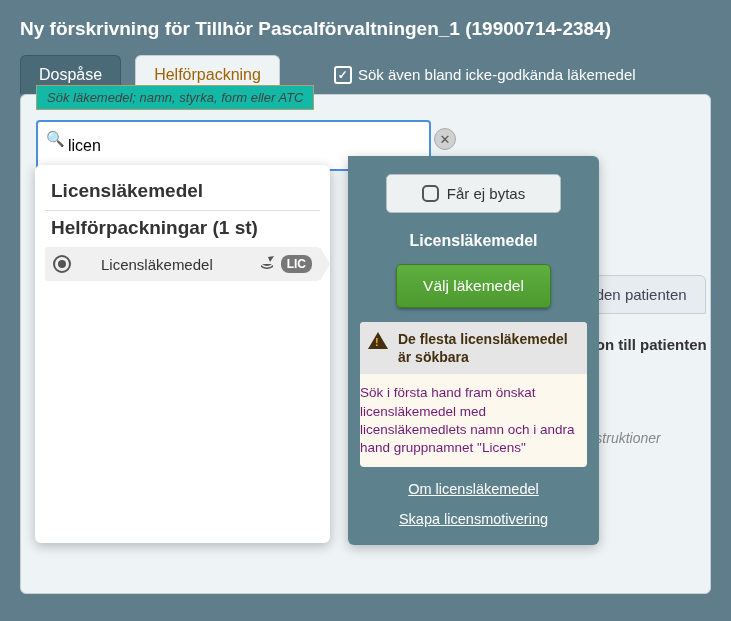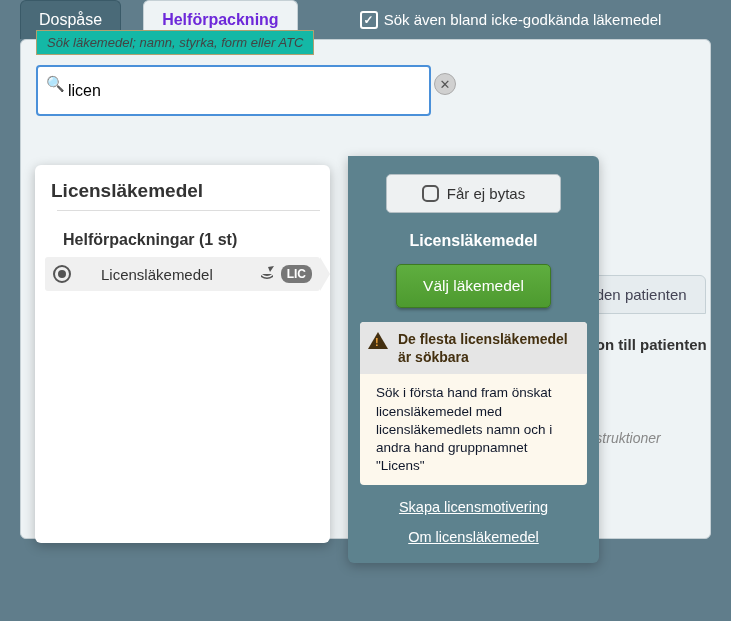--- a/index.html
+++ b/index.html
@@ -24,37 +24,37 @@
     font-weight: 600;
     padding: 18px 20px 15px 20px;
   }
   .content-area {
     position: relative;
     padding: 0 10px;
   }
   .tabs-row {
     display: flex;
     align-items: center;
-    gap: 22px;
+    gap: 14px;
     padding-left: 10px;
   }
   .tab {
     background: #4a6a78;
     color: #fff;
     padding: 10px 18px;
     border-radius: 6px 6px 0 0;
     font-size: 16px;
     cursor: pointer;
     border: 1px solid #3a5a68;
     border-bottom: none;
   }
   .tab.active {
     background: #eef3f5;
-    color: #6d28d9;
-    font-weight: 700;
+    color: #a16207;
+    font-weight: 400;
     border: 1px solid #c5d0d5;
     border-bottom: none;
   }
   .checkbox-label {
     display: flex;
     align-items: center;
     color: #fff;
     font-size: 15px;
     margin-left: 40px;
     gap: 6px;
@@ -143,26 +143,25 @@
     padding: 12px 10px;
     min-height: 378px;
   }
   .dd-title {
     font-size: 19px;
     font-weight: 600;
     color: #333;
     padding: 3px 6px 8px 6px;
   }
   .dd-subheader {
-    font-size: 16px;
-    font-weight: 600;
-    color: #333;
-    padding: 20px 6px 8px 6px;
+    font-size: 19px;
+    font-weight: 600;
+    color: #333;
+    padding: 6px 6px 8px 6px;
     border-top: 1px solid #ddd;
-    margin-left: 12px;
   }
   .dd-item {
     display: flex;
     align-items: center;
     background: #f0f0f0;
     border-radius: 3px;
     padding: 8px 8px;
     position: relative;
     cursor: pointer;
   }
@@ -296,23 +295,23 @@
   }
   .warn-triangle::after{
     content:"!";
     position:absolute;
     left:-3px; top:3px;
     color:#f2a53a;
     font-size:11px;
     font-weight:bold;
   }
   .warn-body {
-    padding: 10px 16px;
+    padding: 10px 0;
     line-height: 1.35;
-    color: #0f172a;
+    color: #701a75;
   }
   .link-txt {
     text-align: center;
     color: #fff;
     font-size: 14.5px;
     text-decoration: underline;
     cursor: pointer;
   }
 
   
@@ -348,20 +347,21 @@
     top: 460px;
     left: 565px;
     font-size: 14px;
     color: #555;
   }
 </style>
 </head>
 <body>
 
 <div class="window">
+  <div class="title-bar">Ny förskrivning för Tillhör Pascalförvaltningen_1 (19900714-2384)</div>
 
   <div class="content-area">
     <div class="tabs-row">
       <div class="tab">Dospåse</div>
       <div class="tab active">Helförpackning</div>
       <label class="checkbox-label">
         <span class="check-icon">✓</span>
         <span>Sök även bland icke-godkända läkemedel</span>
       </label>
     </div>
@@ -403,17 +403,17 @@
     </div>
     <div class="info-title">Licensläkemedel</div>
     <div class="green-btn">Välj läkemedel</div>
     <div class="warn-box">
       <div class="warn-head">
         <span class="warn-triangle"></span>
         <span>De flesta licens­läkemedel är sökbara</span>
       </div>
       <div class="warn-body">Sök i första hand fram önskat licensläkemedel med licensläkemedlets namn och i andra hand gruppnamnet "Licens"</div>
     </div>
+    <div class="link-txt">Om licensläkemedel</div>
     <div class="link-txt">Skapa licensmotivering</div>
-    <div class="link-txt">Om licensläkemedel</div>
   </div>
 
 </div>
 
 </body></html>

